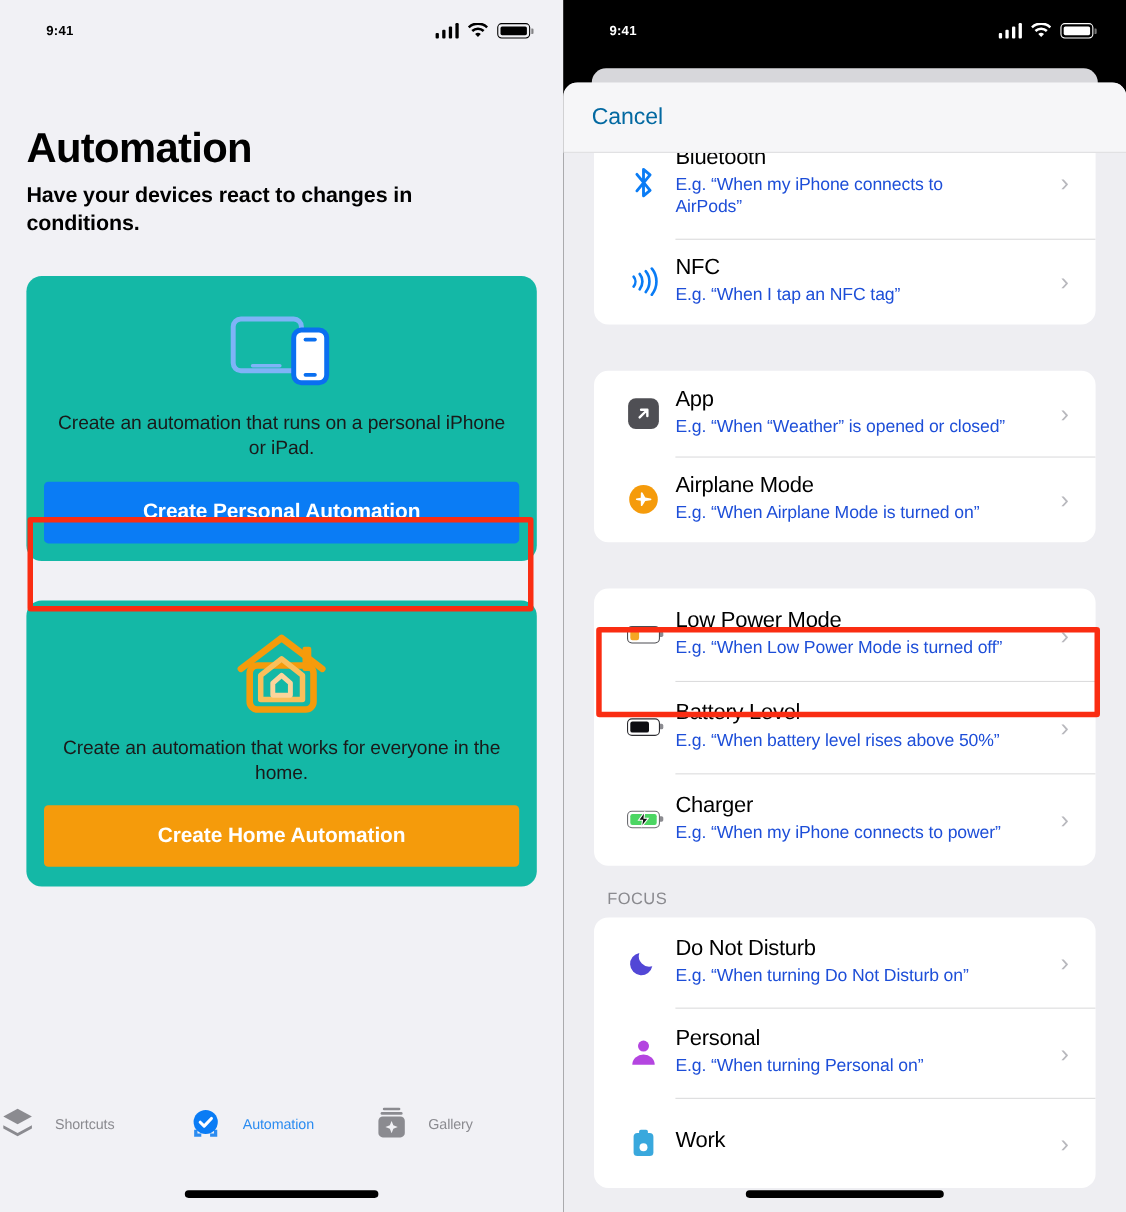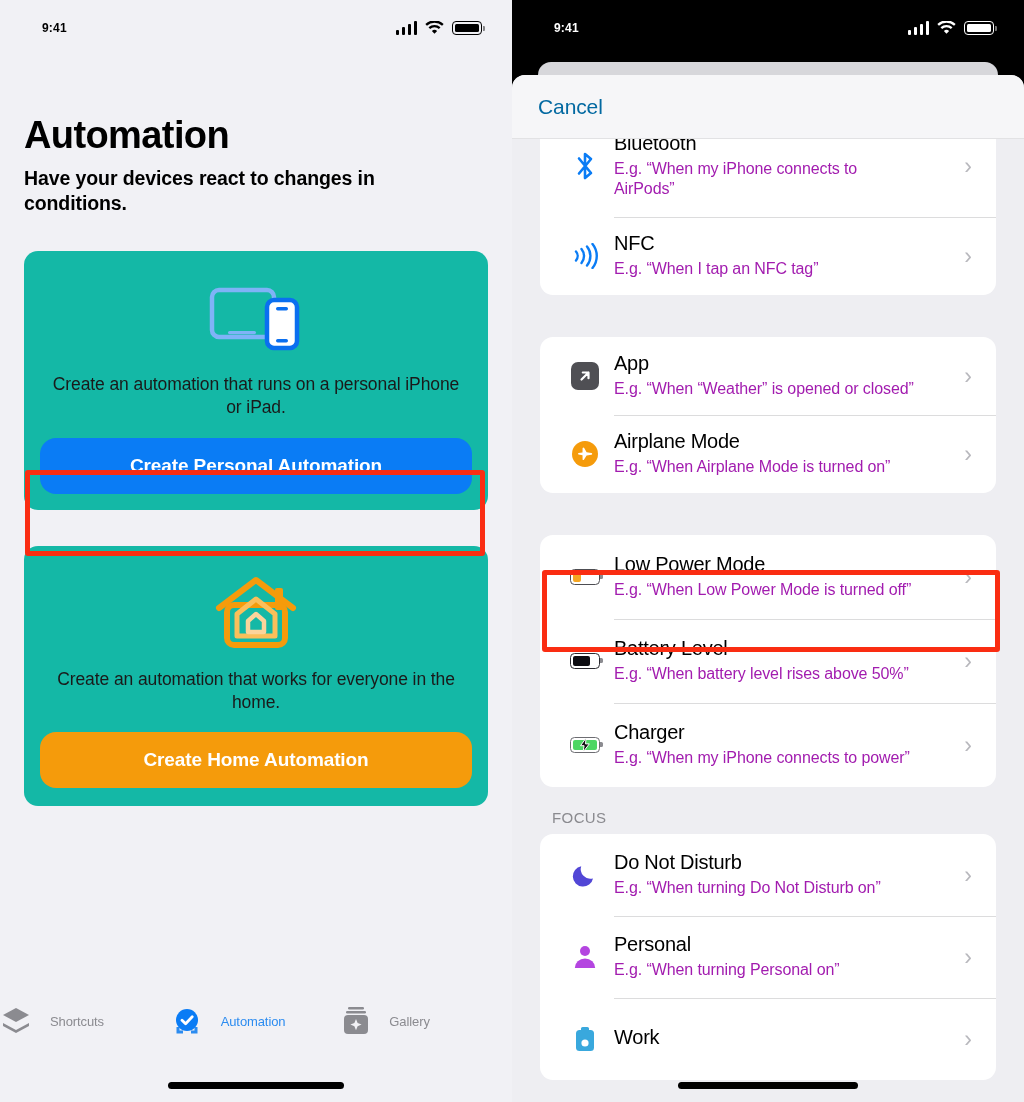--- a/index.html
+++ b/index.html
@@ -48,21 +48,21 @@
   .card-personal { margin-top: 36px; padding: 24px 16px 16px; }
   .card-home { margin-top: 36px; padding: 24px 16px 18px; }
   .card-illus { display: flex; justify-content: center; align-items: center; height: 86px; }
   .card-text {
     margin-top: 12px; text-align: center;
     font-size: 17.5px; color: #1a1a1a; line-height: 1.32; letter-spacing: -0.1px;
     padding: 0 6px;
   }
   .cta {
     display: flex; align-items: center; justify-content: center;
-    height: 56px; border-radius: 16px; margin-top: 18px;
+    height: 56px; border-radius: 4px; margin-top: 18px;
     font-size: 19px; font-weight: 700; color: #fff; letter-spacing: -0.1px;
     cursor: pointer; user-select: none;
   }
   .cta-blue { background: #0a7cf5; }
   .cta-orange { background: #f59b0b; }
 
   .hl {
     position: absolute;
     border: 5px solid #fa2d12;
     border-radius: 3px;
@@ -130,21 +130,21 @@
     display: flex; align-items: center; cursor: pointer;
     padding: 11px 18px 11px 16px; position: relative; min-height: 78px;
   }
   .row + .row::before {
     content: ""; position: absolute; left: 74px; right: 0; top: 0; height: 1px;
     background: rgba(60,60,67,.18);
   }
   .row-ico { width: 58px; flex: 0 0 58px; display: flex; align-items: center; justify-content: center; }
   .row-body { flex: 1 1 auto; min-width: 0; }
   .row-title { font-size: 20px; color: #000; letter-spacing: -0.25px; line-height: 1.18; }
-  .row-sub { font-size: 16px; color: #a21caf; letter-spacing: -0.1px; line-height: 1.28; margin-top: 3px; }
+  .row-sub { font-size: 16px; color: #1d4ed8; letter-spacing: -0.1px; line-height: 1.28; margin-top: 3px; }
   .chev {
     flex: 0 0 auto; width: 20px; margin-left: 8px;
     color: #b8b8bd; font-size: 23px; line-height: 1; font-weight: 500;
     display: flex; align-items: center; justify-content: center;
   }
 
   
   .badge-sq {
     width: 28px; height: 28px; border-radius: 7px;
     display: flex; align-items: center; justify-content: center;

